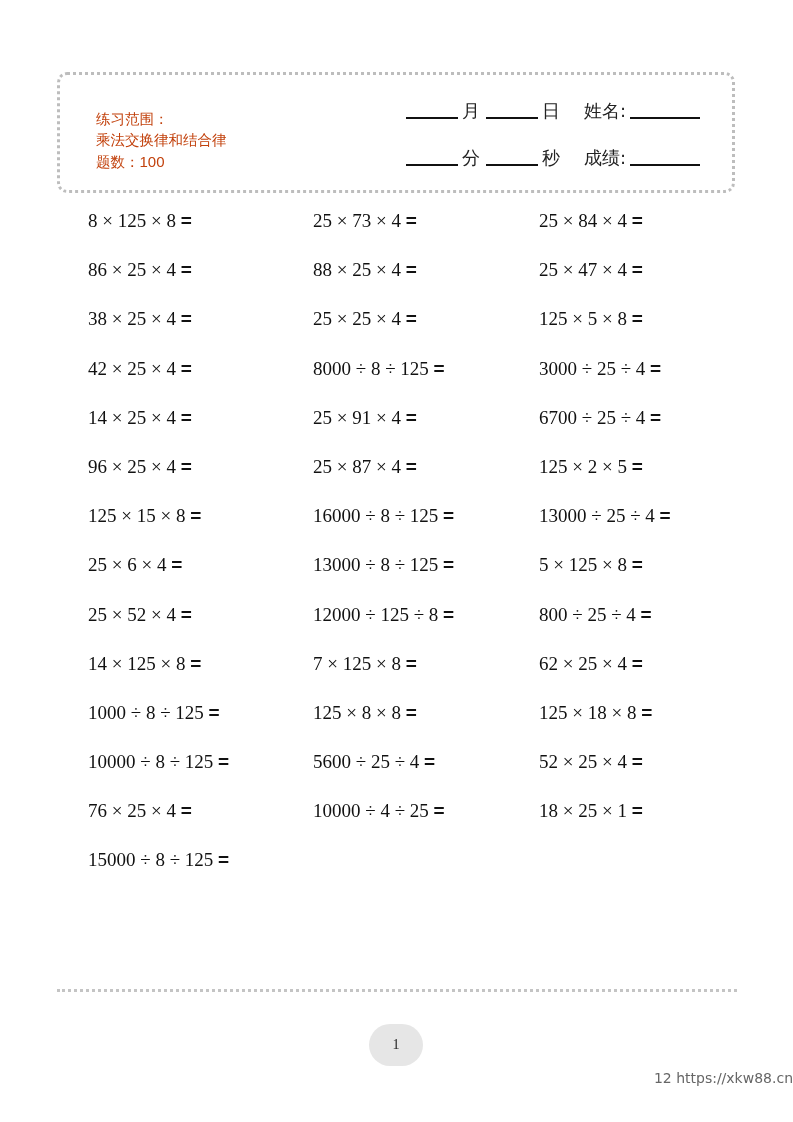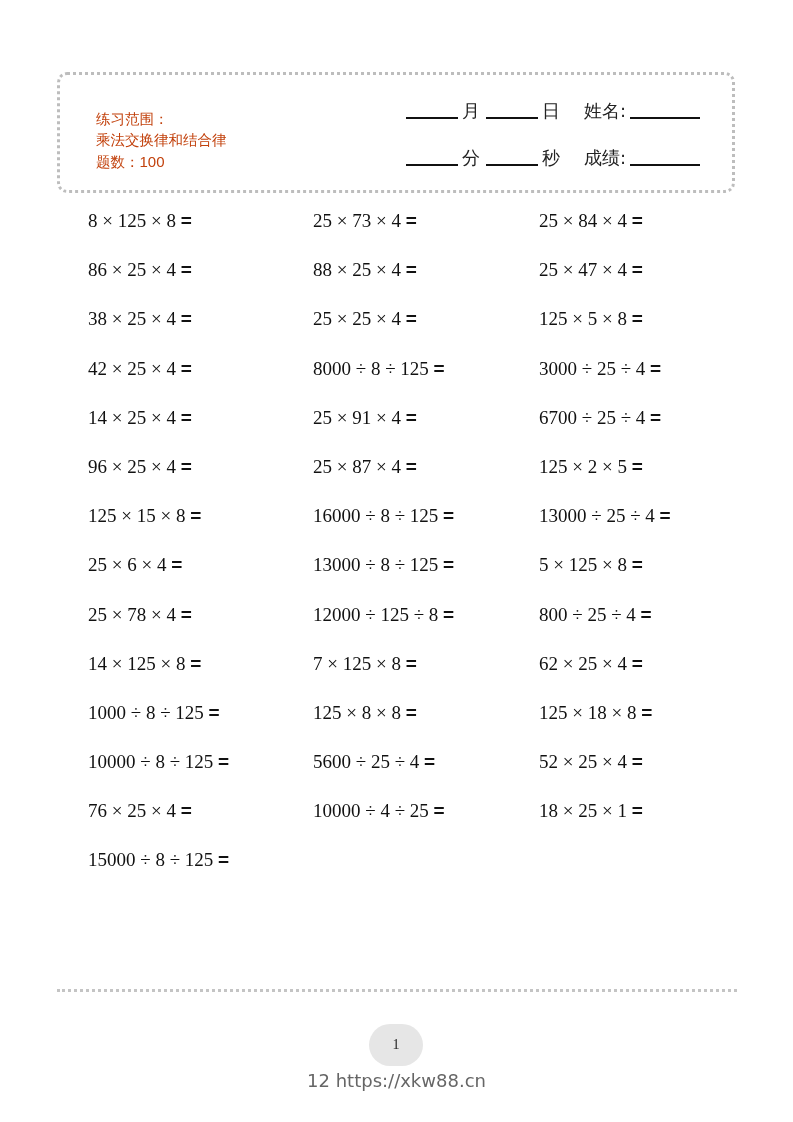--- a/index.html
+++ b/index.html
@@ -24,21 +24,21 @@
       font-family: "Liberation Serif", serif; font-size: 19px; color: #111;
     }
     .problem { white-space: pre; line-height: 26px; }
     .problem .eq { font-family: "Liberation Sans", sans-serif; font-weight: bold; }
     .divider { position: absolute; left: 57px; top: 989px; width: 680px; border-top: 3px dotted #c4c4c4; }
     .page-badge {
       position: absolute; left: 369px; top: 1024px; width: 54px; height: 42px; border-radius: 21px;
       background: #e6e6e6; font-family: "Liberation Serif", serif; font-size: 14px; color: #222;
       display: flex; align-items: center; justify-content: center;
     }
-    .footer-url { position: absolute; left: 0; width: 793px; top: 1070px; text-align: center; font-family: "DejaVu Sans", sans-serif; font-size: 18px; color: #666; }
+    .footer-url { position: absolute; left: 0; width: 793px; top: 1070px; text-align: right; font-family: "DejaVu Sans", sans-serif; font-size: 14px; color: #666; }
   </style>
 </head>
 <body>
 
 <div class="header-box">
   <div class="info">
     <div>练习范围：</div>
     <div>乘法交换律和结合律</div>
     <div><span>题数：</span><span class="num">100</span></div>
   </div>
@@ -80,21 +80,21 @@
     <div class="problem"><span>6700 ÷ 25 ÷ 4 </span><span class="eq">=</span></div>
     <div class="problem"><span>96 × 25 × 4 </span><span class="eq">=</span></div>
     <div class="problem"><span>25 × 87 × 4 </span><span class="eq">=</span></div>
     <div class="problem"><span>125 × 2 × 5 </span><span class="eq">=</span></div>
     <div class="problem"><span>125 × 15 × 8 </span><span class="eq">=</span></div>
     <div class="problem"><span>16000 ÷ 8 ÷ 125 </span><span class="eq">=</span></div>
     <div class="problem"><span>13000 ÷ 25 ÷ 4 </span><span class="eq">=</span></div>
     <div class="problem"><span>25 × 6 × 4 </span><span class="eq">=</span></div>
     <div class="problem"><span>13000 ÷ 8 ÷ 125 </span><span class="eq">=</span></div>
     <div class="problem"><span>5 × 125 × 8 </span><span class="eq">=</span></div>
-    <div class="problem"><span>25 × 78 × 4 </span><span class="eq">=</span></div>
+    <div class="problem"><span>25 × 52 × 4 </span><span class="eq">=</span></div>
     <div class="problem"><span>12000 ÷ 125 ÷ 8 </span><span class="eq">=</span></div>
     <div class="problem"><span>800 ÷ 25 ÷ 4 </span><span class="eq">=</span></div>
     <div class="problem"><span>14 × 125 × 8 </span><span class="eq">=</span></div>
     <div class="problem"><span>7 × 125 × 8 </span><span class="eq">=</span></div>
     <div class="problem"><span>62 × 25 × 4 </span><span class="eq">=</span></div>
     <div class="problem"><span>1000 ÷ 8 ÷ 125 </span><span class="eq">=</span></div>
     <div class="problem"><span>125 × 8 × 8 </span><span class="eq">=</span></div>
     <div class="problem"><span>125 × 18 × 8 </span><span class="eq">=</span></div>
     <div class="problem"><span>10000 ÷ 8 ÷ 125 </span><span class="eq">=</span></div>
     <div class="problem"><span>5600 ÷ 25 ÷ 4 </span><span class="eq">=</span></div>

